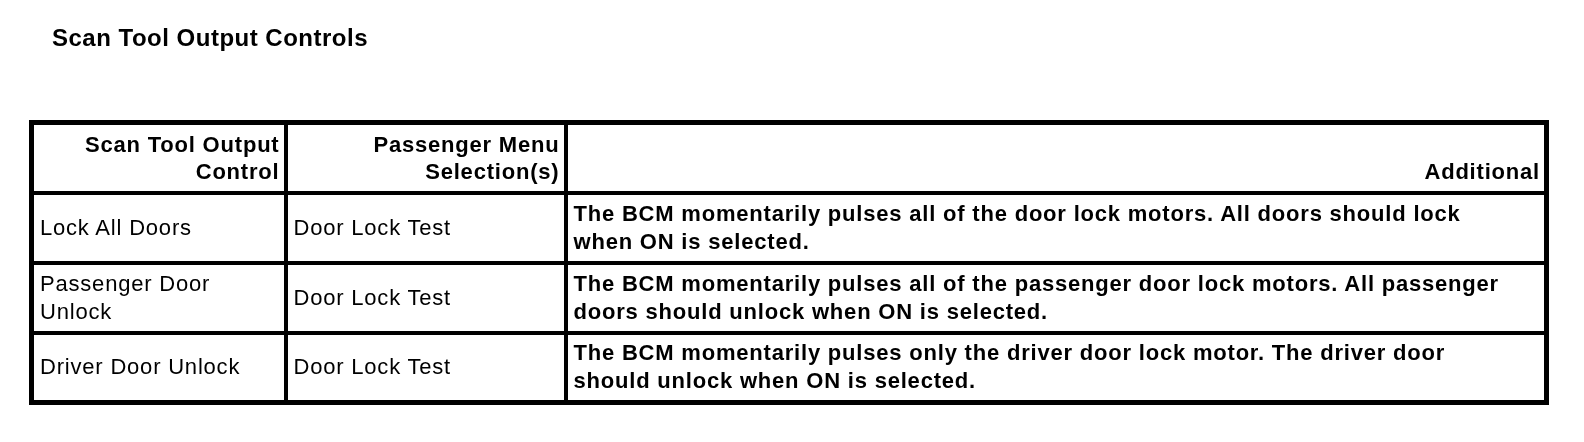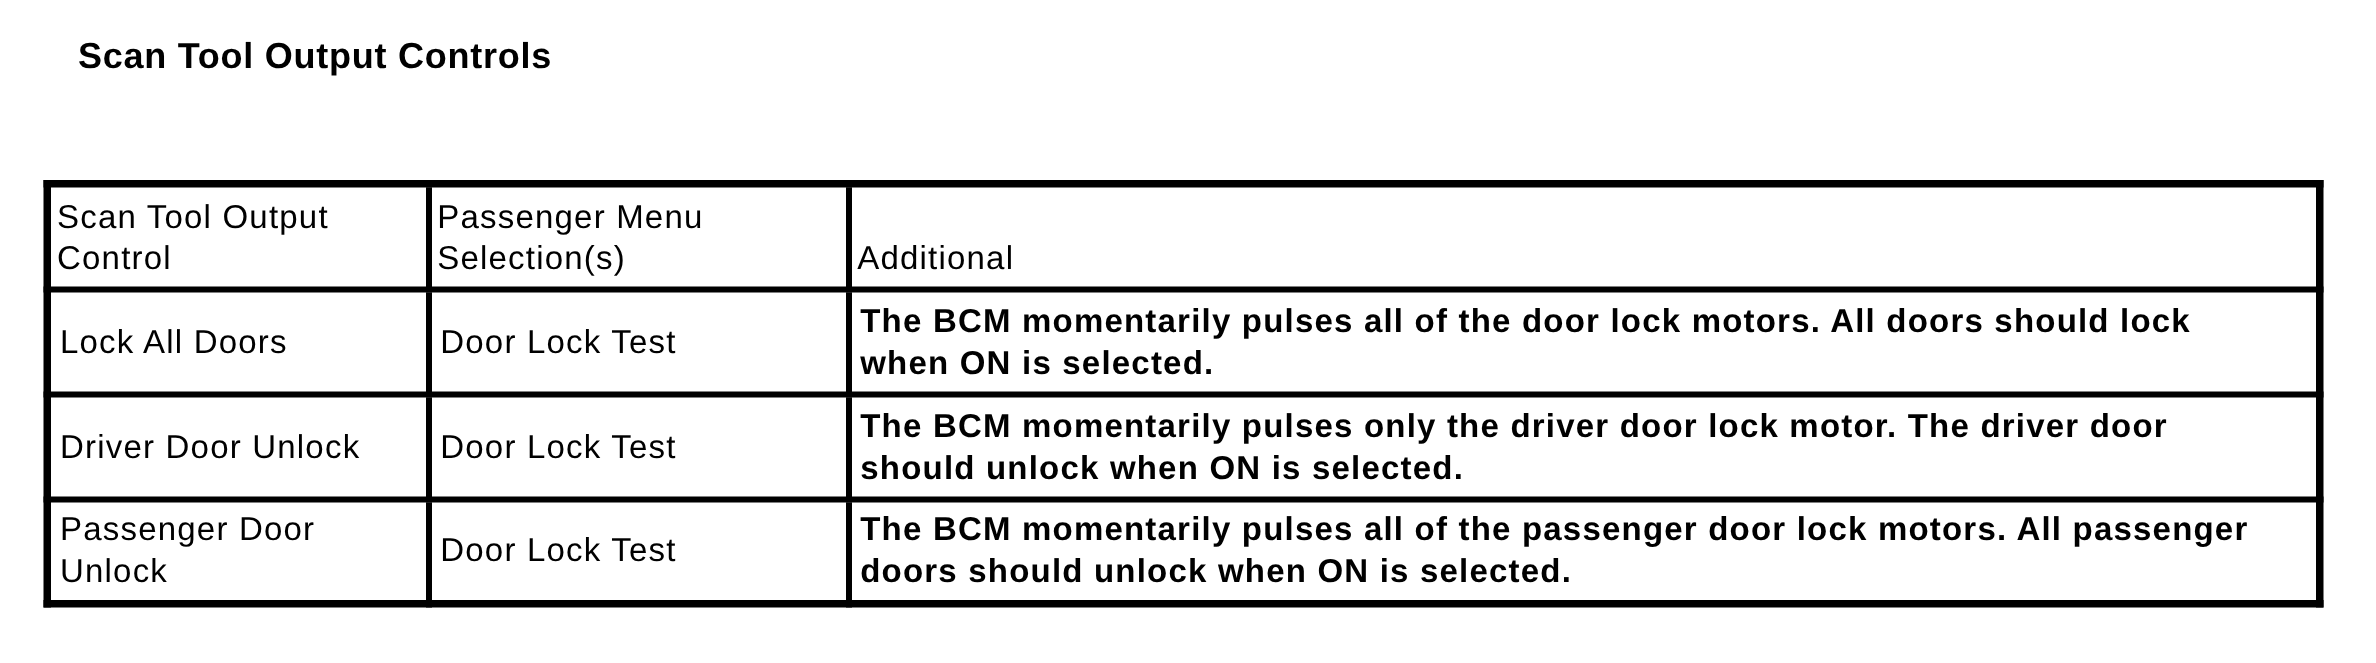--- a/index.html
+++ b/index.html
@@ -40,22 +40,22 @@
   table.doc-table col.c3 { width: 981px; }
   table.doc-table th,
   table.doc-table td {
     border: 4px solid #000000;
     background: #ffffff;
     overflow: hidden;
   }
   table.doc-table thead tr { height: 70px; }
   table.doc-table tbody tr { height: 70px; margin-top: 32px; }
   table.doc-table th {
-    font-weight: normal;
-    text-align: left;
+    font-weight: bold;
+    text-align: right;
     vertical-align: bottom;
     line-height: 27px;
     padding: 2px 4px 6px 4px;
   }
   table.doc-table td {
     text-align: left;
     vertical-align: middle;
     line-height: 28px;
     padding: 2px 6px 2px 6px;
   }
@@ -82,23 +82,23 @@
       <th>Additional</th>
     </tr>
   </thead>
   <tbody>
     <tr>
       <td>Lock All Doors</td>
       <td>Door Lock Test</td>
       <td class="desc-cell">The BCM momentarily pulses all of the door lock motors. All doors should lock when ON is selected.</td>
     </tr>
     <tr>
+      <td>Passenger Door Unlock</td>
+      <td>Door Lock Test</td>
+      <td class="desc-cell">The BCM momentarily pulses all of the passenger door lock motors. All passenger doors should unlock when ON is selected.</td>
+    </tr>
+    <tr>
       <td>Driver Door Unlock</td>
       <td>Door Lock Test</td>
       <td class="desc-cell">The BCM momentarily pulses only the driver door lock motor. The driver door should unlock when ON is selected.</td>
-    </tr>
-    <tr>
-      <td>Passenger Door Unlock</td>
-      <td>Door Lock Test</td>
-      <td class="desc-cell">The BCM momentarily pulses all of the passenger door lock motors. All passenger doors should unlock when ON is selected.</td>
     </tr>
   </tbody>
 </table>
 
 </body></html>

